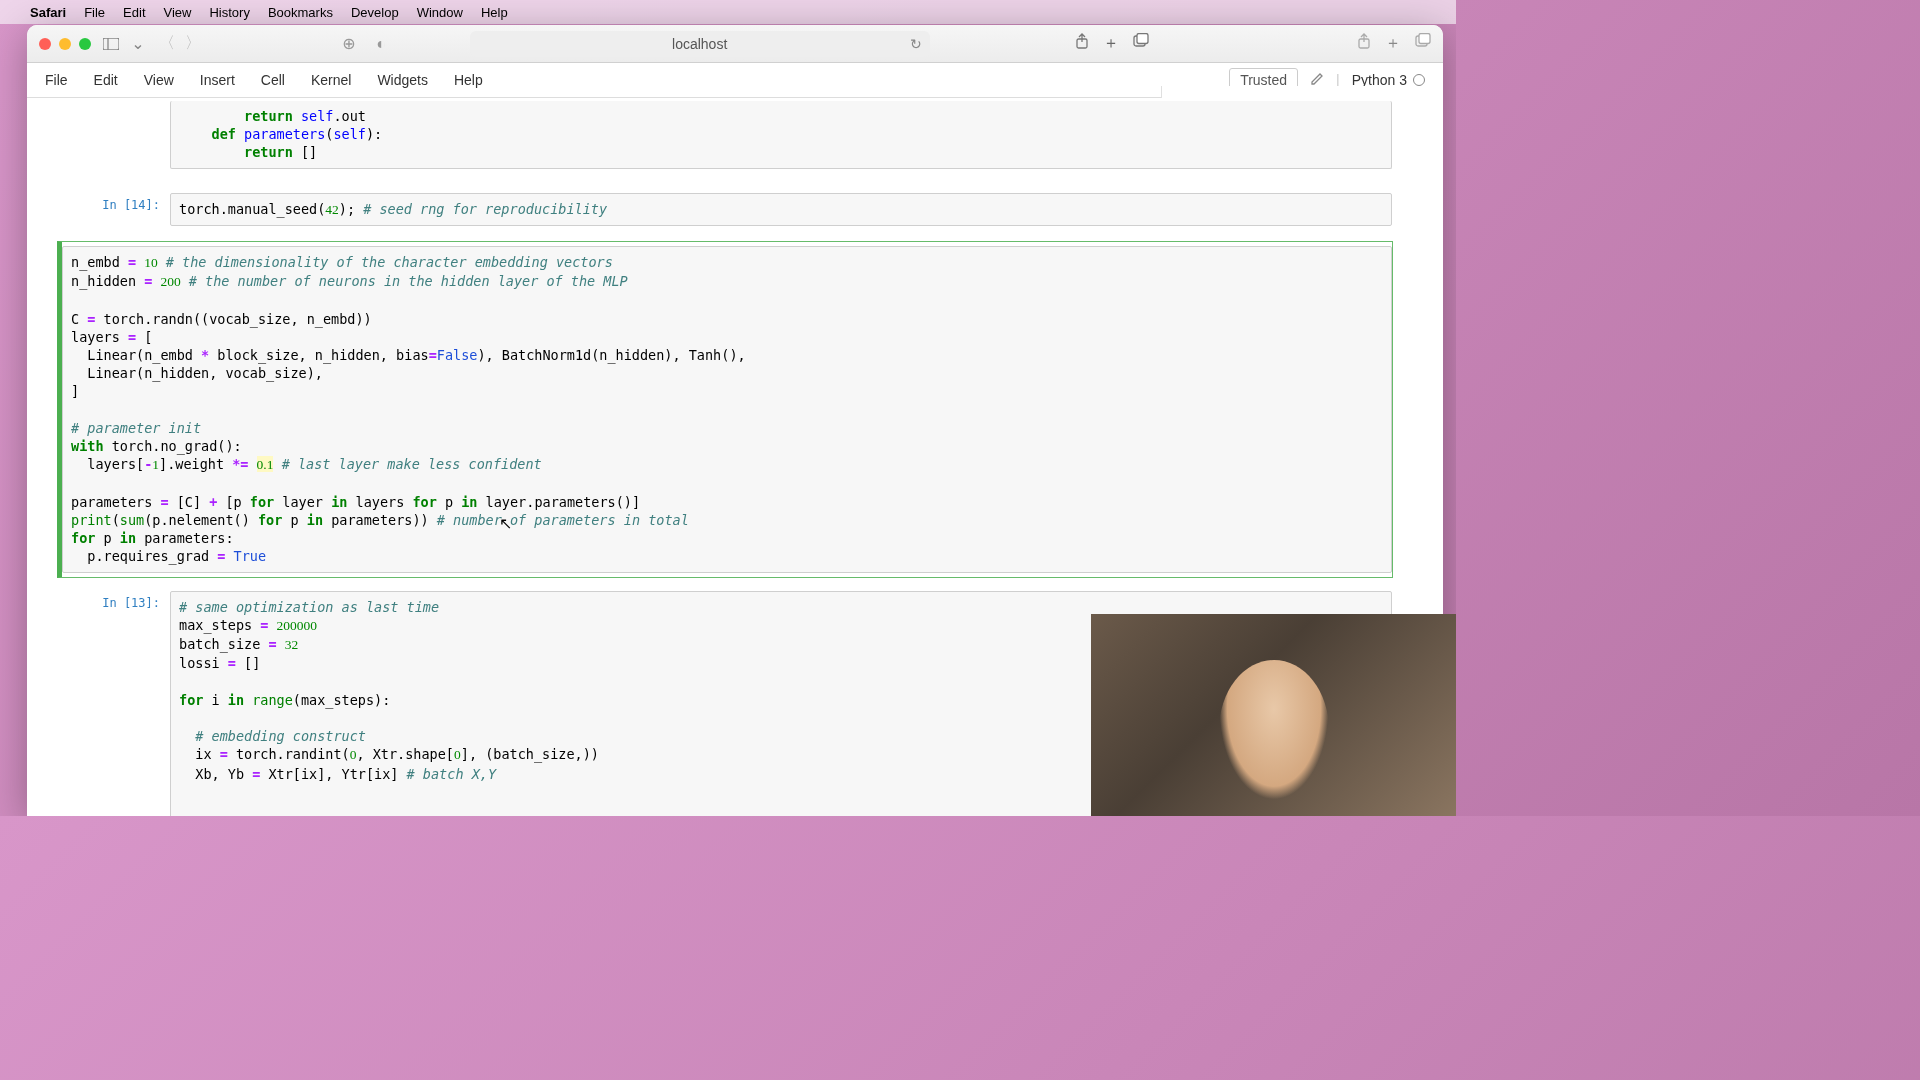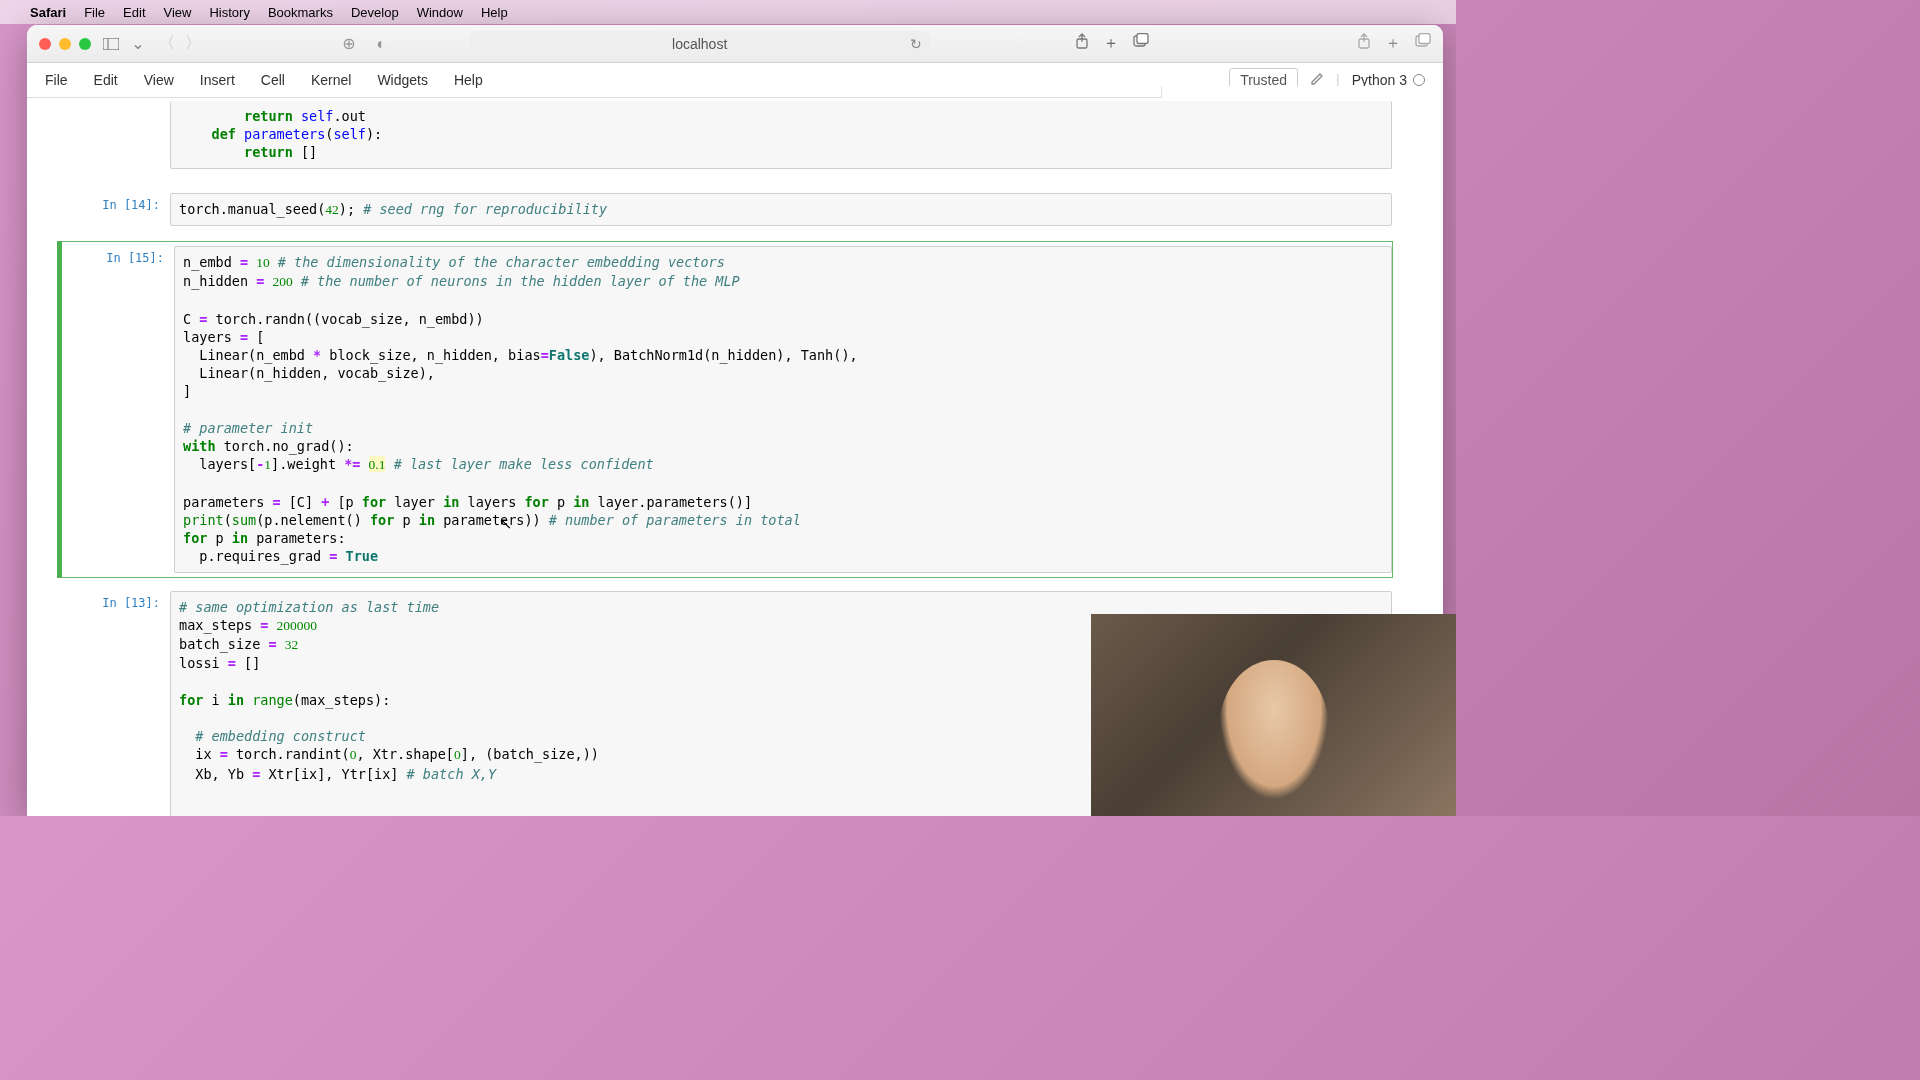--- a/index.html
+++ b/index.html
@@ -145,21 +145,21 @@
   color: #000;
 }
 
 
 .kw { color: #008000; font-weight: bold; }
 .fn { color: #0000ff; }
 .self { color: #0000ff; }
 .num { color: #008800; font-family: Liberation Serif, serif; }
 .cmt { color: #408080; font-style: italic; }
 .op { color: #aa22ff; font-weight: bold; }
-.bool { color: #0f766e; font-weight: bold; }
+.bool { color: #1d4ed8; font-weight: normal; }
 .builtin { color: #008000; }
 .hl { background: #fef9c3; }
 
 .bg-panel {
   position: absolute;
   top: 61px;
   right: 0;
   width: 282px;
   bottom: 0;
   background: #fff;
@@ -341,21 +341,20 @@
     </div>
 
     <div class="cell" style="margin-top:14px;">
       <div class="prompt">In [14]:</div>
       <div class="cell-body">
         <div class="code-input">torch.manual_seed(<span class="num">42</span>); <span class="cmt"># seed rng for reproducibility</span></div>
       </div>
     </div>
 
     <div class="cell selected" style="margin-top:10px;">
-      <div class="prompt">In [15]:</div>
       <div class="cell-body">
         <div class="code-input">n_embd <span class="op">=</span> <span class="num">10</span> <span class="cmt"># the dimensionality of the character embedding vectors</span>
 n_hidden <span class="op">=</span> <span class="num">200</span> <span class="cmt"># the number of neurons in the hidden layer of the MLP</span>
 
 C <span class="op">=</span> torch.randn((vocab_size, n_embd))
 layers <span class="op">=</span> [
   Linear(n_embd <span class="op">*</span> block_size, n_hidden, bias<span class="op">=</span><span class="bool">False</span>), BatchNorm1d(n_hidden), Tanh(),
   Linear(n_hidden, vocab_size),
 ]
 

